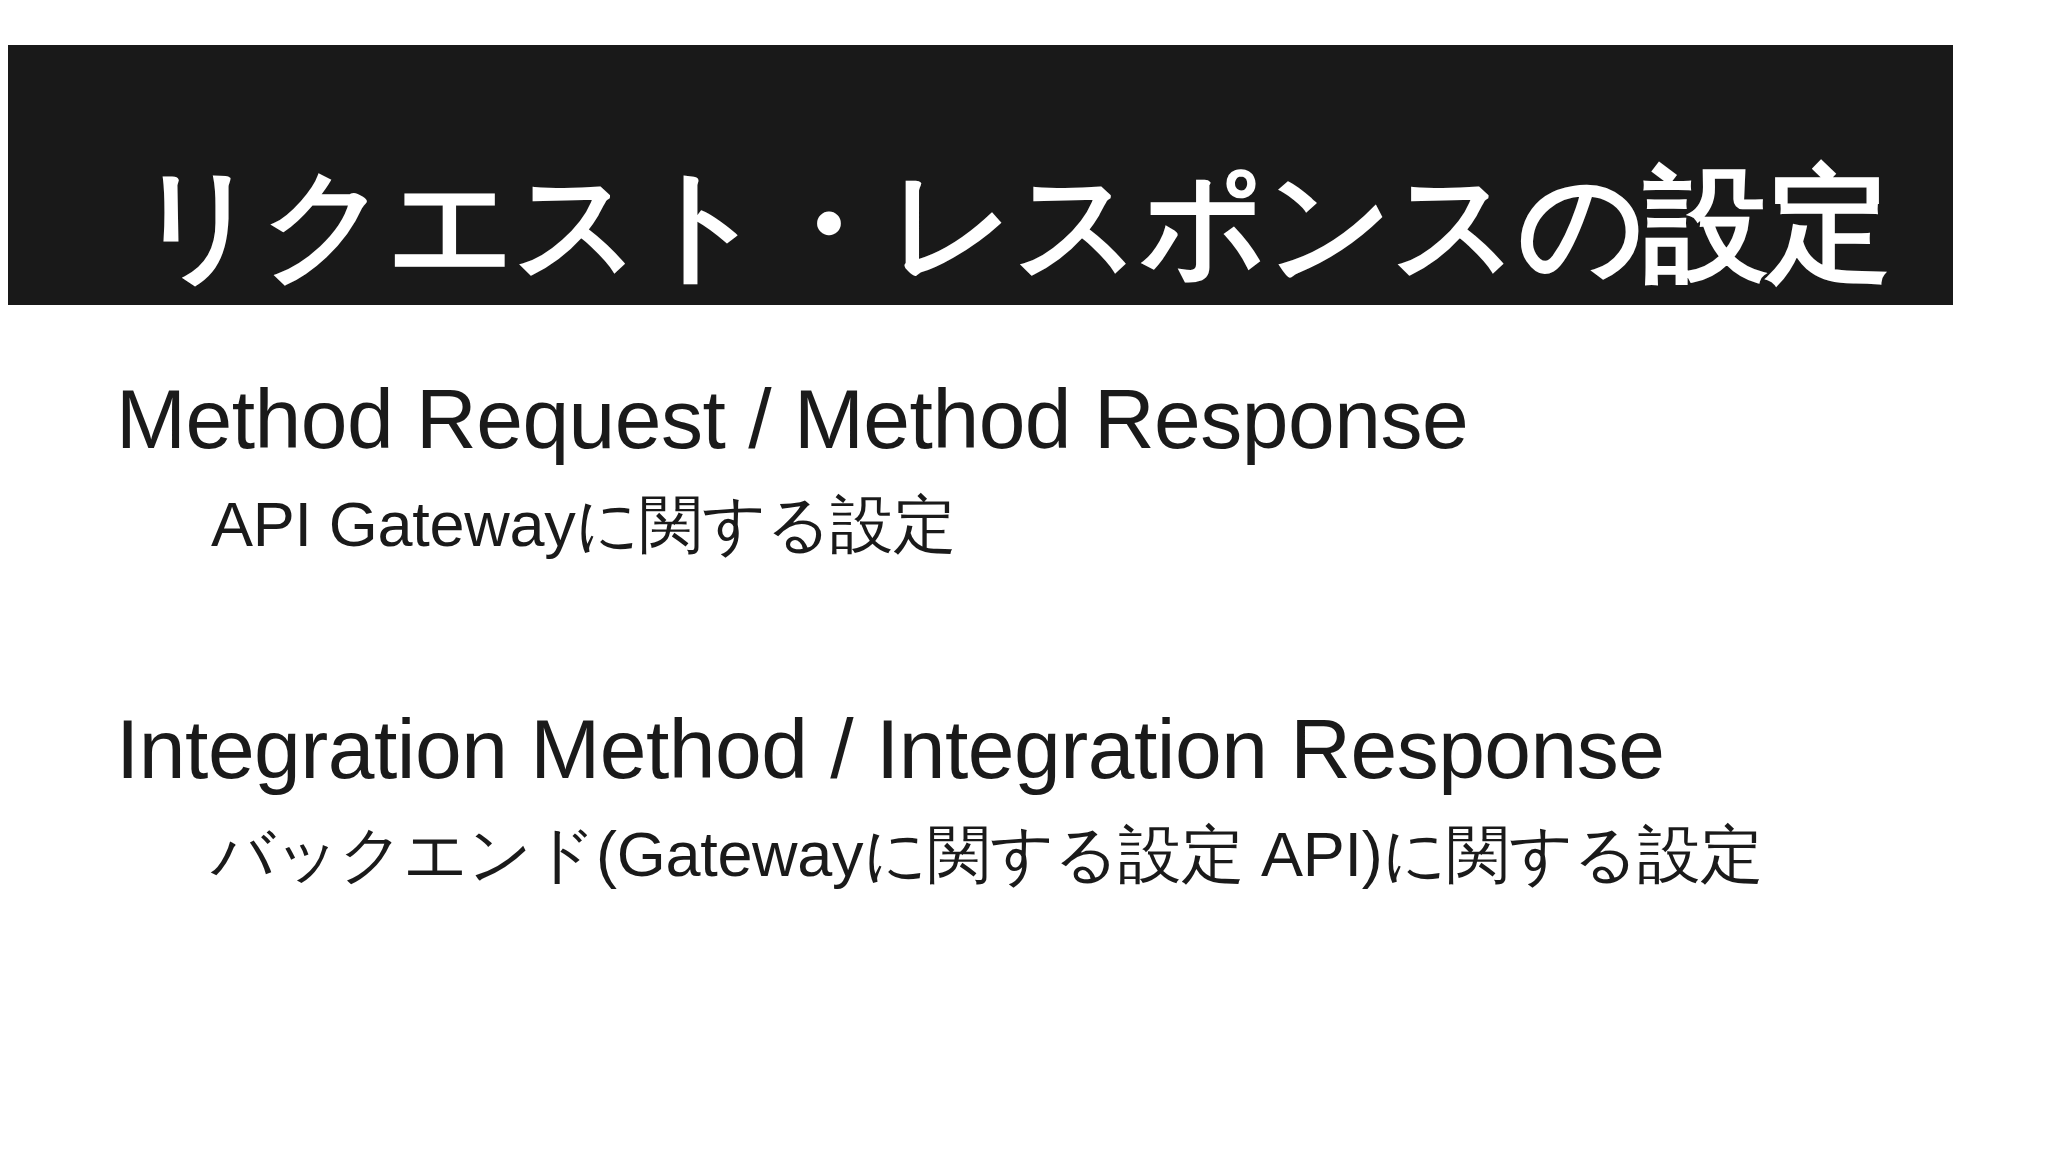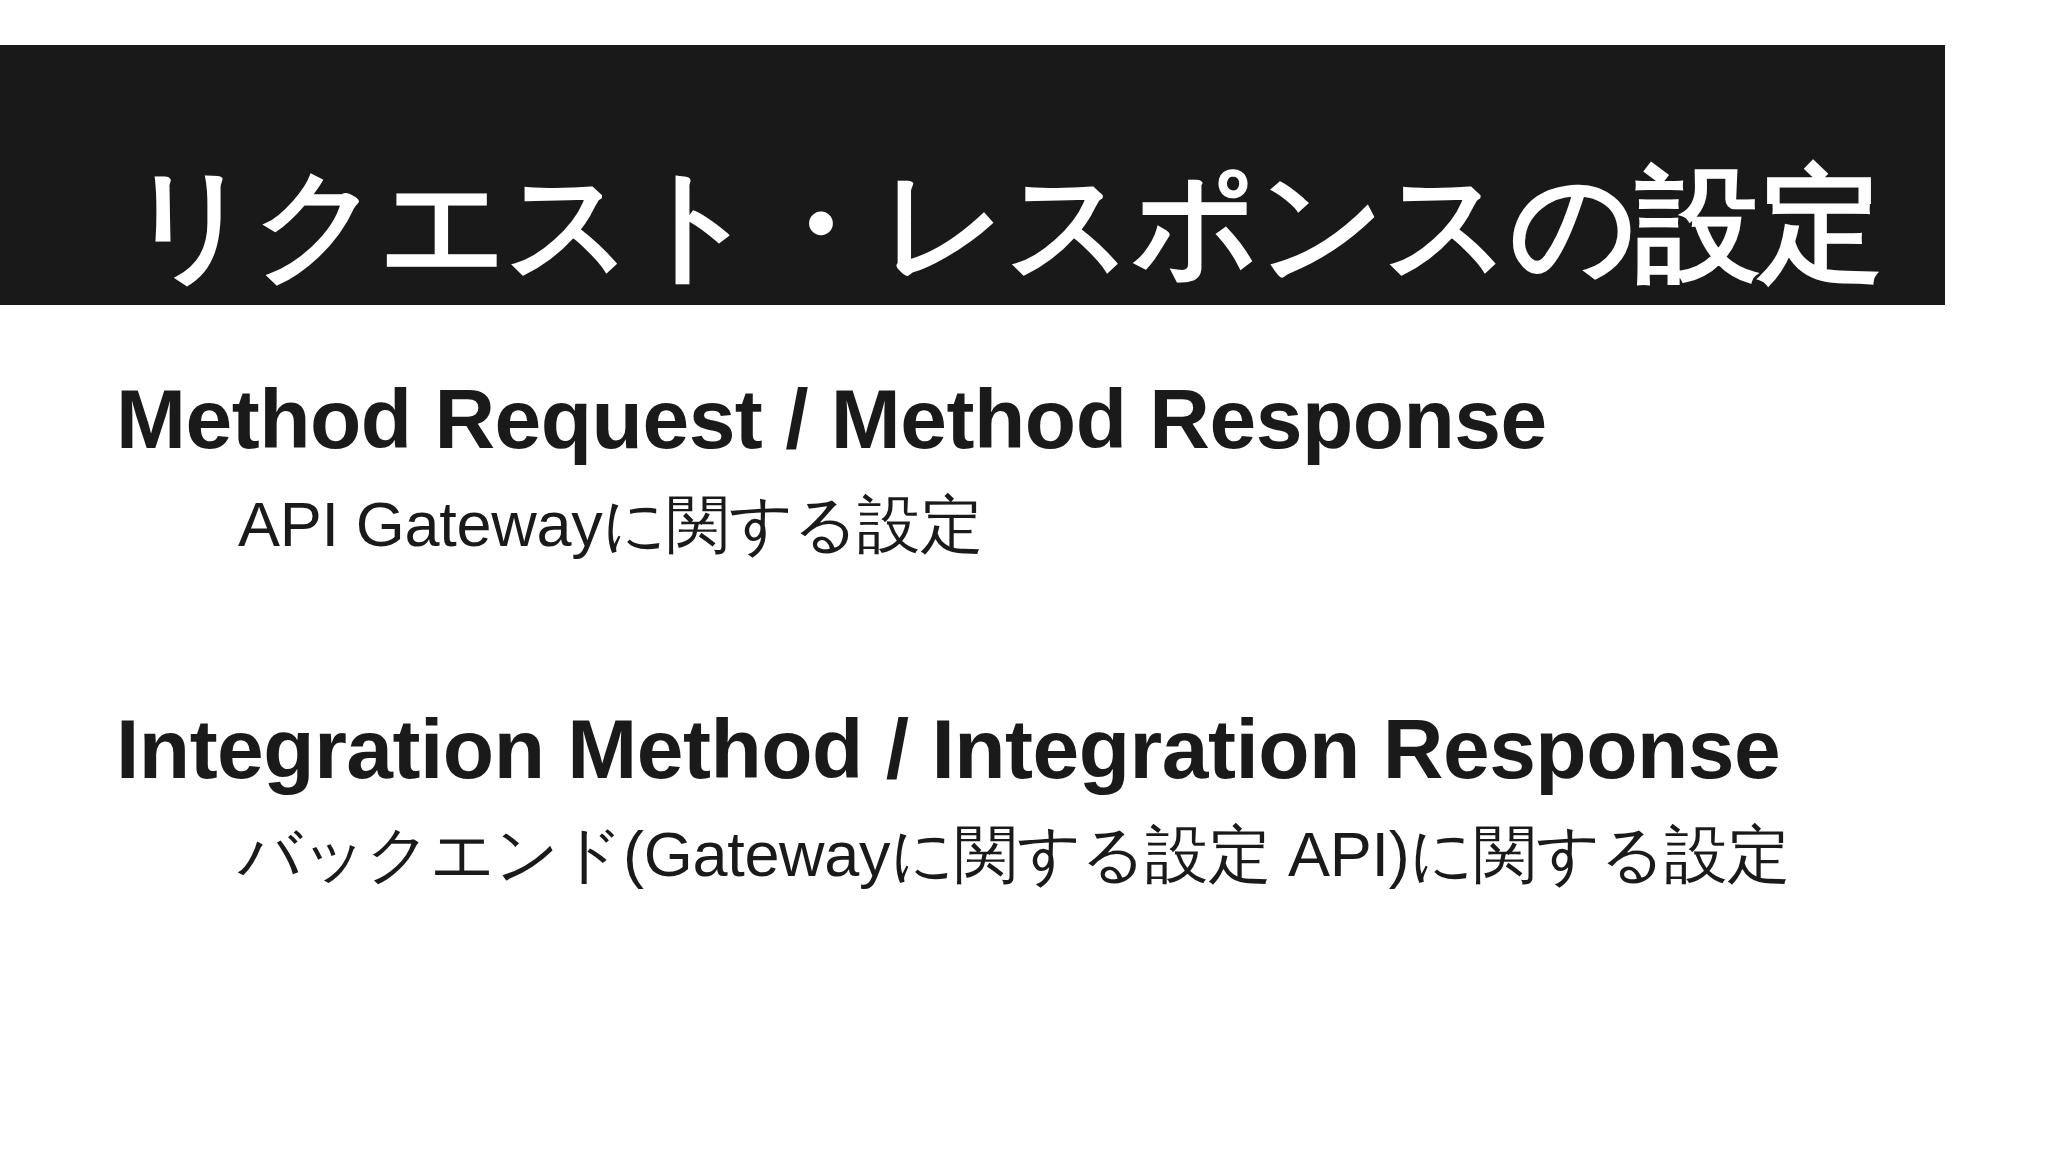--- a/index.html
+++ b/index.html
@@ -18,21 +18,21 @@
   #slide {
     position: relative;
     width: 2048px;
     height: 1152px;
     background: #ffffff;
   }
 
   
   #title-band {
     position: absolute;
-    left: 0px;
+    left: 8px;
     top: 45px;
     width: 1945px;
     height: 260px;
     background: #191919;
   }
 
   #title-text {
     position: absolute;
     left: 128px;
     top: 104px;
@@ -51,29 +51,29 @@
     top: 305px;
     width: 2048px;
     height: 847px;
   }
 
   .level1 {
     position: absolute;
     left: 116px;
     font-size: 84px;
     line-height: 84px;
-    font-weight: bold;
+    font-weight: normal;
     color: #1a1a1a;
     white-space: nowrap;
     letter-spacing: -0.5px;
   }
 
   .level2 {
     position: absolute;
-    left: 238px;
+    left: 211px;
     font-size: 63px;
     line-height: 63px;
     font-weight: normal;
     color: #1a1a1a;
     white-space: nowrap;
     letter-spacing: -0.3px;
     text-align: center;
   }
 
   #line-method-request   { top: 72px; }

